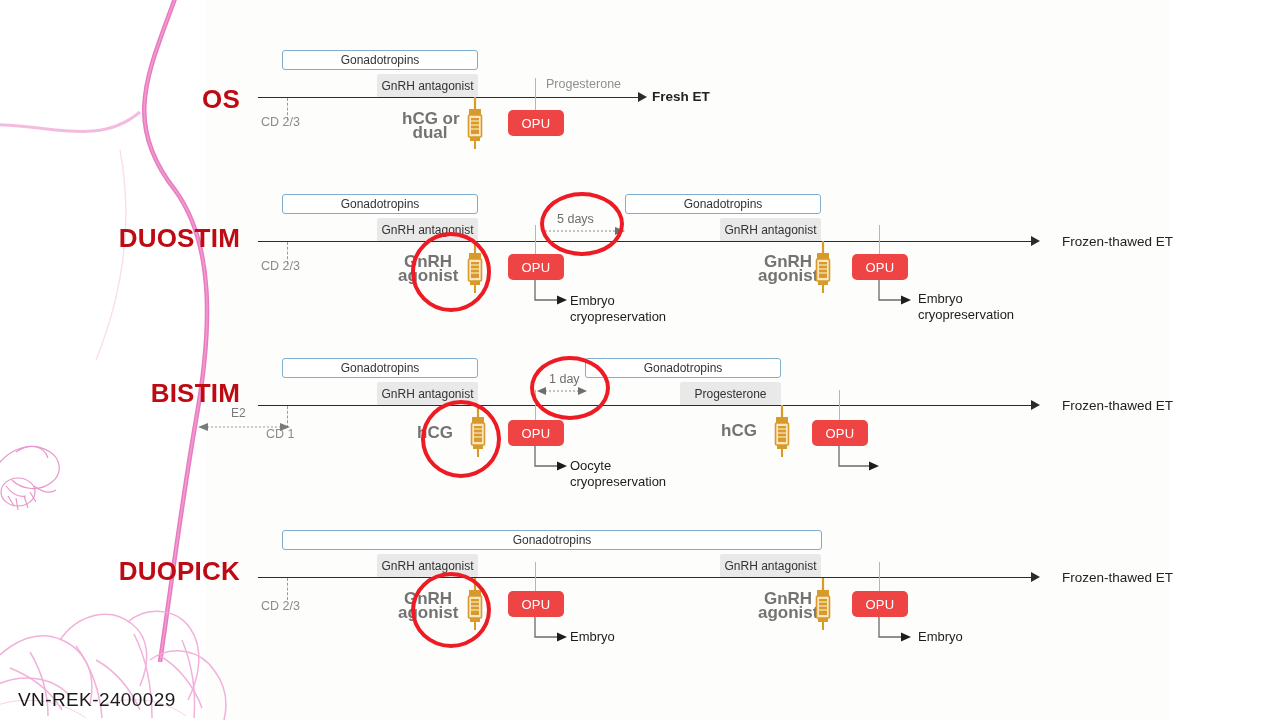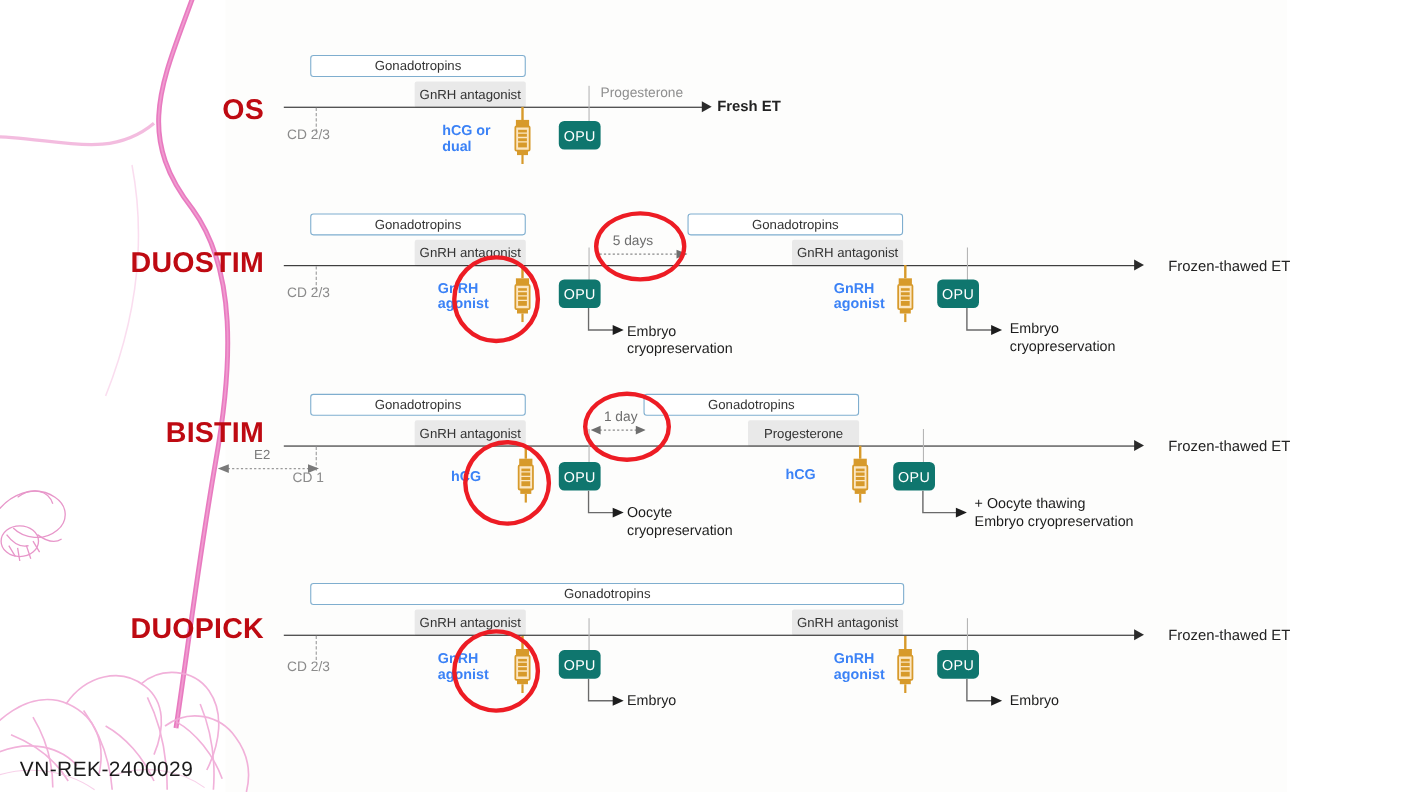--- a/index.html
+++ b/index.html
@@ -62,33 +62,33 @@
     position: absolute; height: 19px; background: #e9e9e9; border-radius: 2px;
     display: flex; align-items: center; justify-content: center;
     padding: 12px 10px; font-size: 12px; color: #333; white-space: nowrap;
   }
   .plain-label {
     position: absolute; font-size: 12.5px; color: #8f8f8f; white-space: nowrap;
   }
 
   
   .opu {
-    position: absolute; width: 38px; height: 26px; background: #0f766e;
+    position: absolute; width: 56px; height: 26px; background: #ef4444;
     border-radius: 5px; color: #fff; font-size: 13px;
     display: flex; align-items: center; justify-content: center;
     letter-spacing: .3px;
   }
   .opu-stem {
     position: absolute; width: 0; border-left: 1.3px solid #b6b6b6;
   }
 
   
   .trigger-text {
-    position: absolute; color: #3b82f6; font-weight: bold; font-size: 13px;
-    line-height: 14px; text-align: left; white-space: nowrap;
+    position: absolute; color: #737373; font-weight: bold; font-size: 17px;
+    line-height: 14px; text-align: center; white-space: nowrap;
   }
   .syringe { position: absolute; }
   .syringe svg { display: block; }
 
   
   .branch { position: absolute; }
   .branch svg { display: block; }
   .outcome {
     position: absolute; font-size: 13px; color: #1d1d1d; line-height: 16px;
     white-space: nowrap;
@@ -362,24 +362,20 @@
     </svg>
   </div>
   <div class="opu-stem" style="left:839px; top:390px; height:30px;"></div>
   <div class="opu" style="left:812px; top:420px;">OPU</div>
   <div class="branch" style="left:838px; top:446px;">
     <svg width="42" height="26" viewBox="0 0 42 26">
       <path d="M1 0 L 1 20 L 32 20" fill="none" stroke="#6a6a6a" stroke-width="1.3"></path>
       <path d="M41 20 L 31 15.5 L 31 24.5 Z" fill="#1d1d1d"></path>
     </svg>
   </div>
-  <div class="outcome" style="left:886px; top:450px;">
-    <span>+ Oocyte thawing</span><br>
-    <span>Embryo cryopreservation</span>
-  </div>
 
   <div class="row-label" style="left:40px; top:556px; width:200px;">DUOPICK</div>
 
   <div class="gona-box" style="left:282px; top:530px; width:540px;">Gonadotropins</div>
   <div class="chip" style="left:377px; top:554px; width:101px;">GnRH antagonist</div>
   <div class="chip" style="left:720px; top:554px; width:101px;">GnRH antagonist</div>
 
   <div class="axis" style="left:258px; top:577px; width:775px;"></div>
   <div class="axis-head" style="left:1031px; top:572px;"></div>
   <div class="end-label" style="left:1062px; top:570px;">Frozen-thawed ET</div>

